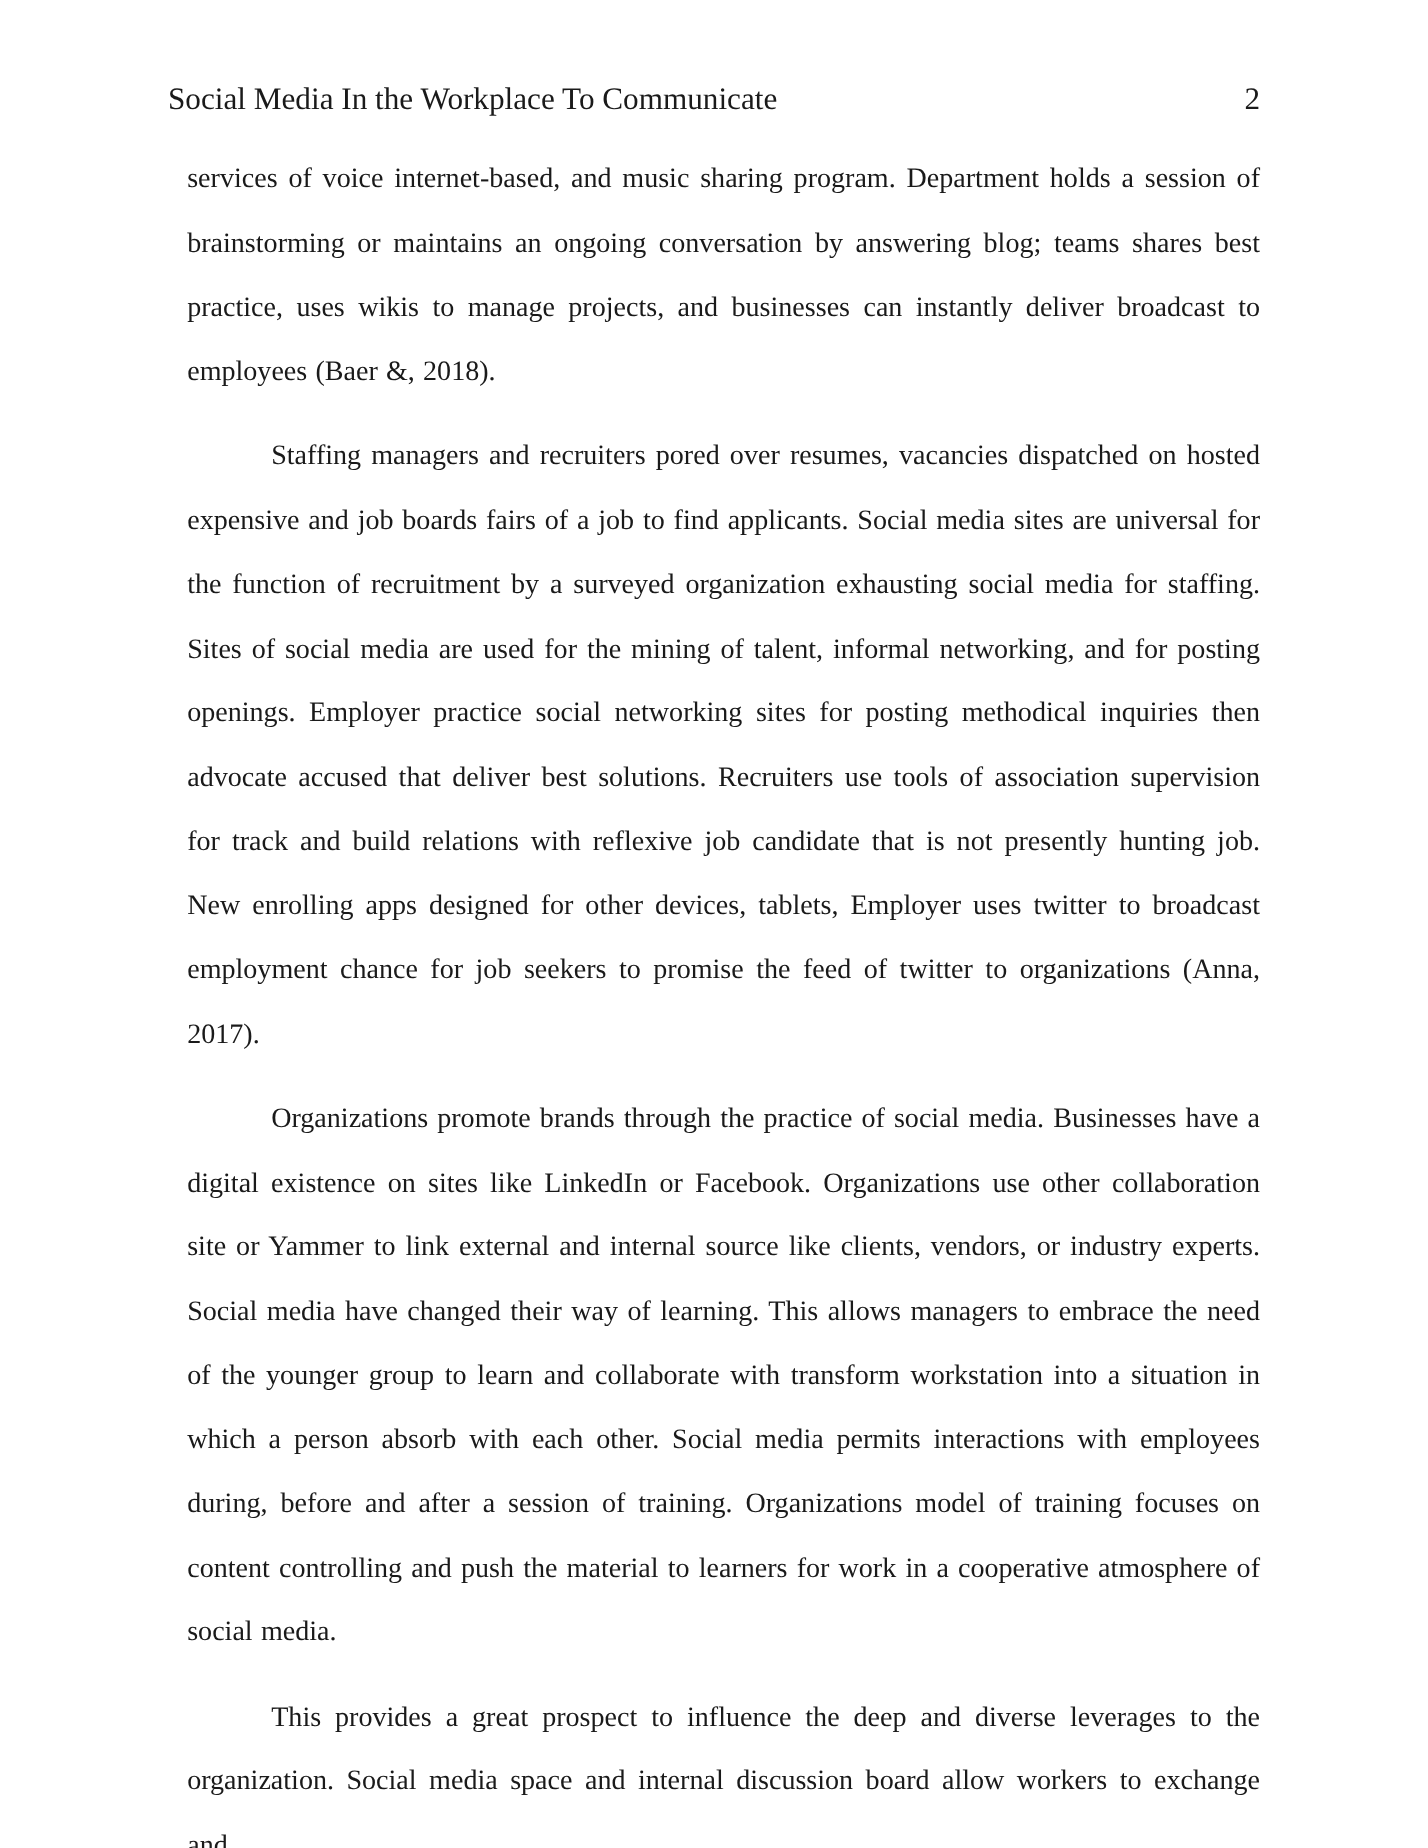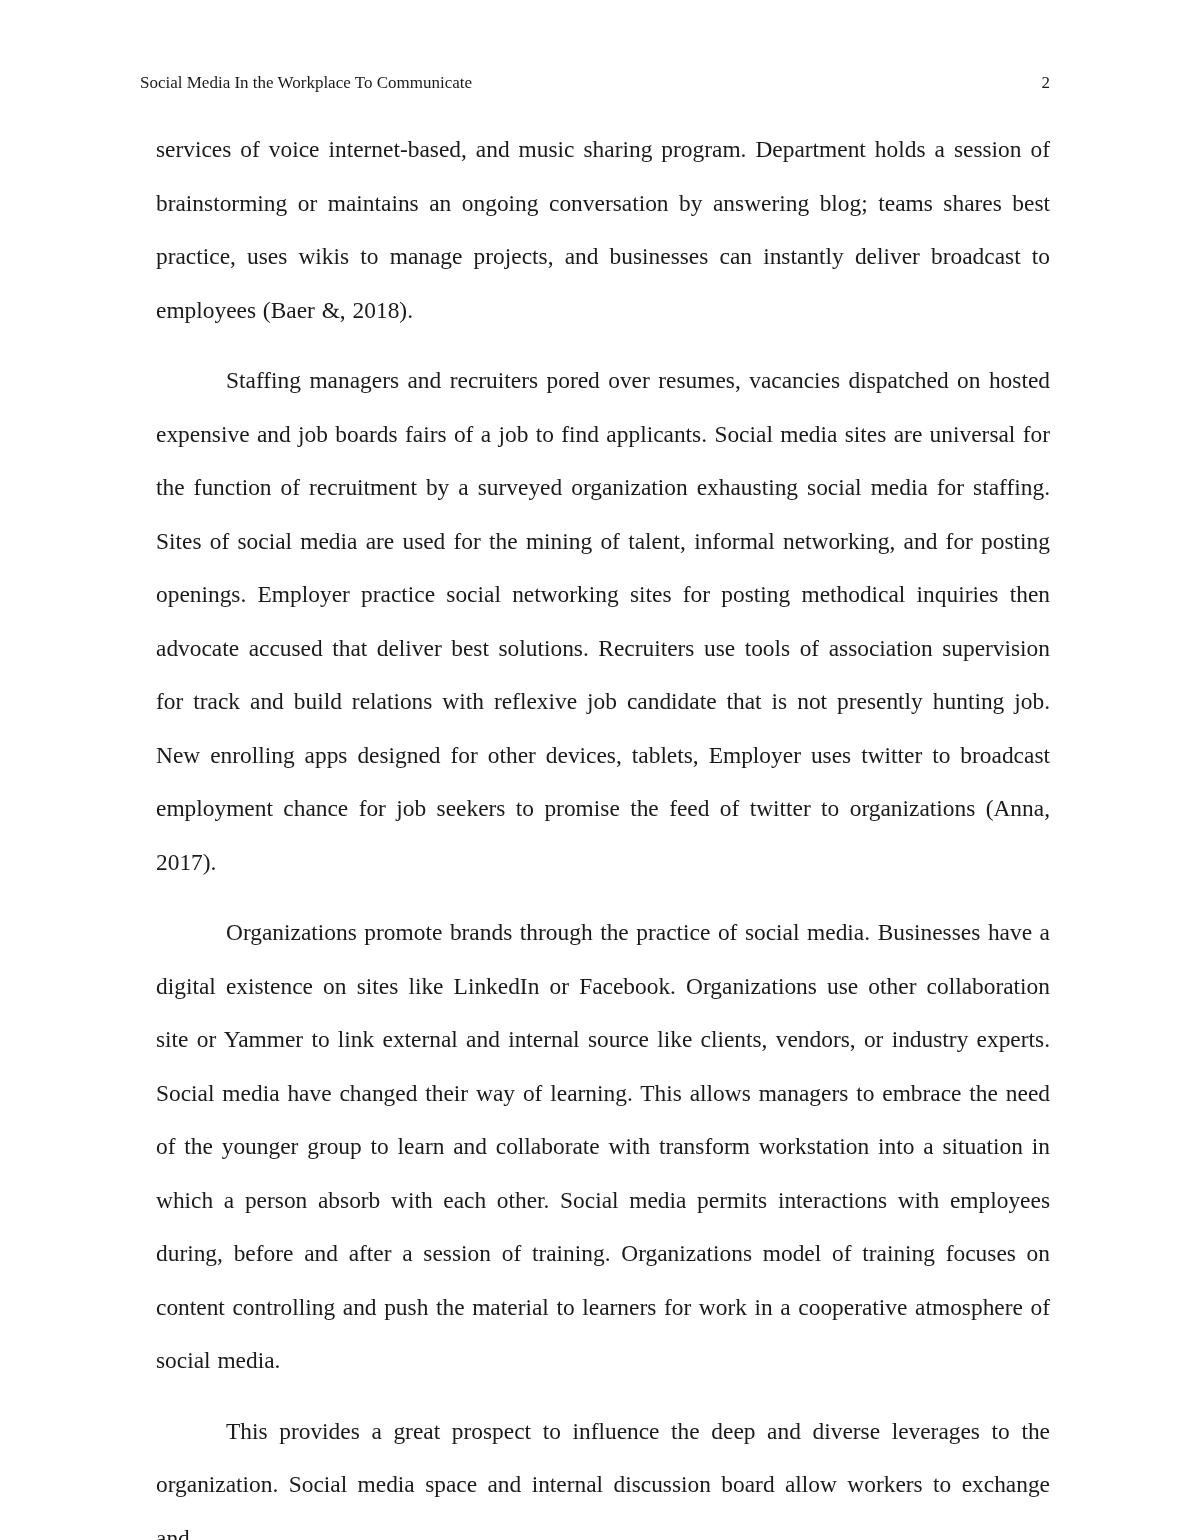--- a/index.html
+++ b/index.html
@@ -16,21 +16,21 @@
     box-sizing: border-box;
     padding: 68px 140px 0 140px;
     font-family: "Liberation Serif", "DejaVu Serif", serif;
     color: #1a1a1a;
     overflow: hidden;
   }
   .header {
     display: flex;
     justify-content: space-between;
     align-items: baseline;
-    font-size: 17px;
+    font-size: 26px;
     line-height: 30px;
     margin-bottom: 25px;
   }
   .content p {
     font-size: 23.4px;
     line-height: 53.5px;
     text-align: justify;
     text-justify: inter-word;
     margin: 0 0 17px 16px;
     text-indent: 70px;

